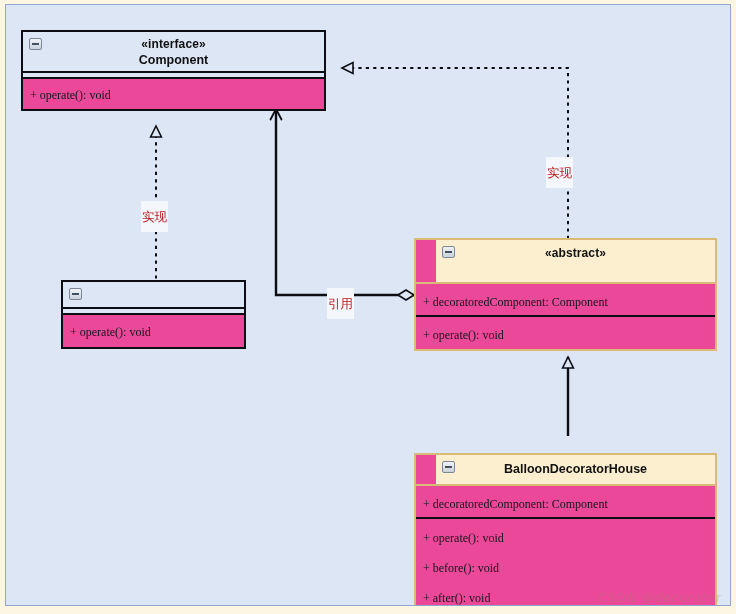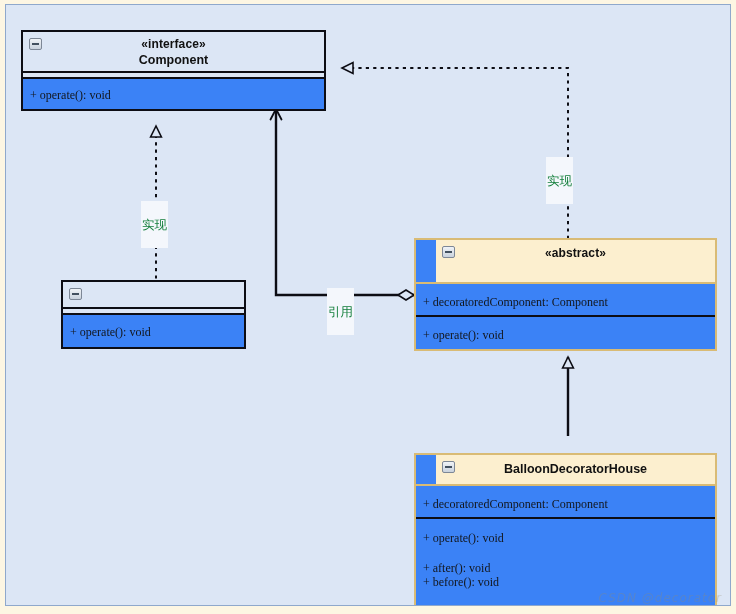--- a/index.html
+++ b/index.html
@@ -40,21 +40,21 @@
     top: 0;
     width: 726px;
     height: 602px;
     pointer-events: none;
   }
 
   
   .uml-class {
     position: absolute;
     box-sizing: border-box;
-    background: #3b82f6;
+    background: #ec4899;
   }
   .uml-class.plain {
     border: 2px solid #0d0d14;
   }
   .uml-class.accent {
     border: 2px solid #d9bb75;
   }
 
   .cls-header {
     position: relative;
@@ -134,24 +134,24 @@
     color: #13161b;
     line-height: 14px;
     padding-left: 7px;
     white-space: nowrap;
   }
 
   
   .edge-label {
     position: absolute;
     background: #f4f7fc;
-    color: #15803d;
+    color: #b91c1c;
     font-size: 12.5px;
     line-height: 15px;
-    padding: 16px 1px;
+    padding: 8px 1px;
     white-space: nowrap;
     font-family: "DejaVu Sans", "Liberation Sans", sans-serif;
   }
 
   
   .watermark {
     position: absolute;
     right: 8px;
     bottom: 0;
     font-size: 12px;
@@ -253,21 +253,21 @@
         <span class="collapse-icon"></span>
         <span class="cls-name">BalloonDecoratorHouse</span>
       </div>
       <div class="sep-accent-top"></div>
       <div class="cls-section" style="height:31px; padding-top:11px;">
         <div class="member">+ decoratoredComponent: Component</div>
       </div>
       <div class="sep-single"></div>
       <div class="cls-section" style="padding-top:12px;">
         <div class="member" style="margin-bottom:16px;">+ operate(): void</div>
+        <div class="member" style="margin-bottom:16px;">+ before(): void</div>
         <div class="member">+ after(): void</div>
-        <div class="member" style="margin-bottom:16px;">+ before(): void</div>
       </div>
     </div>
 
     <div class="watermark">CSDN @decorator</div>
 
   </div>
 </div>
 
 </body></html>

